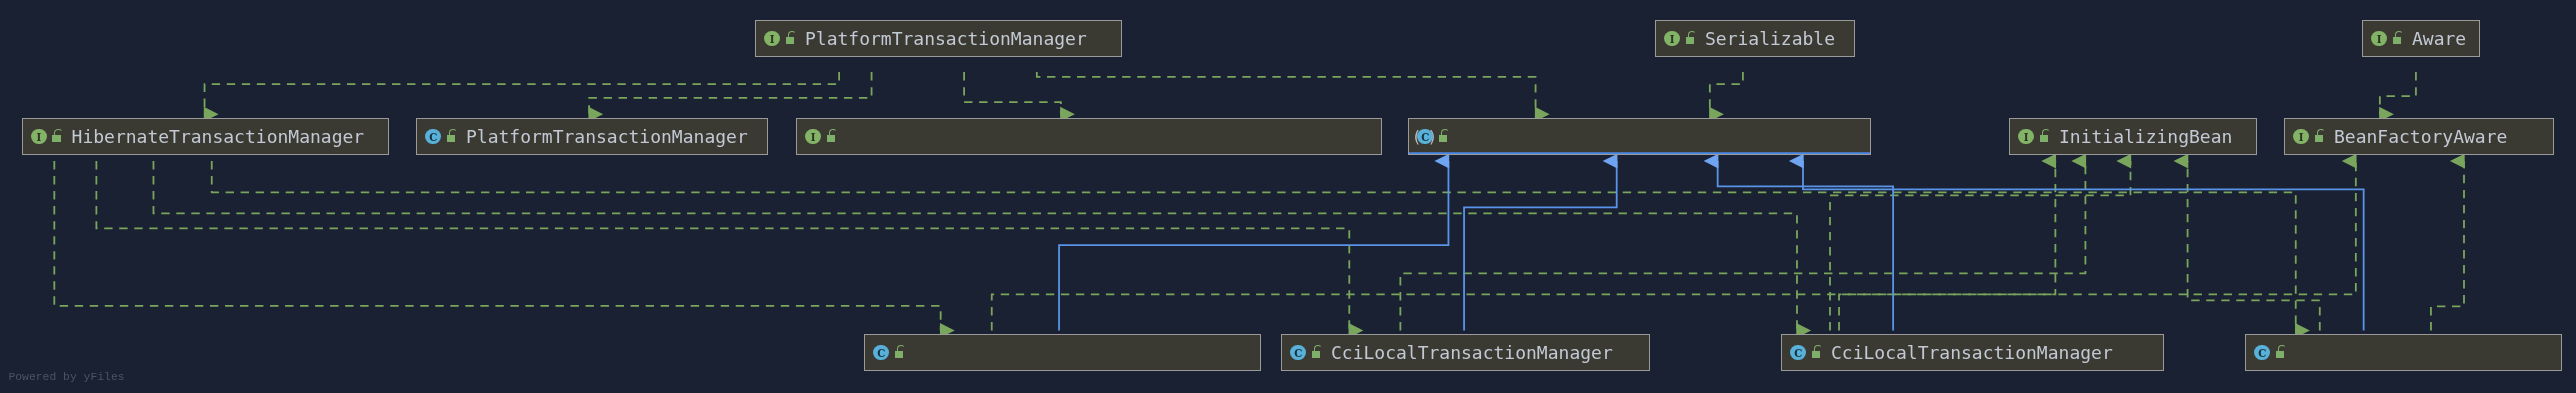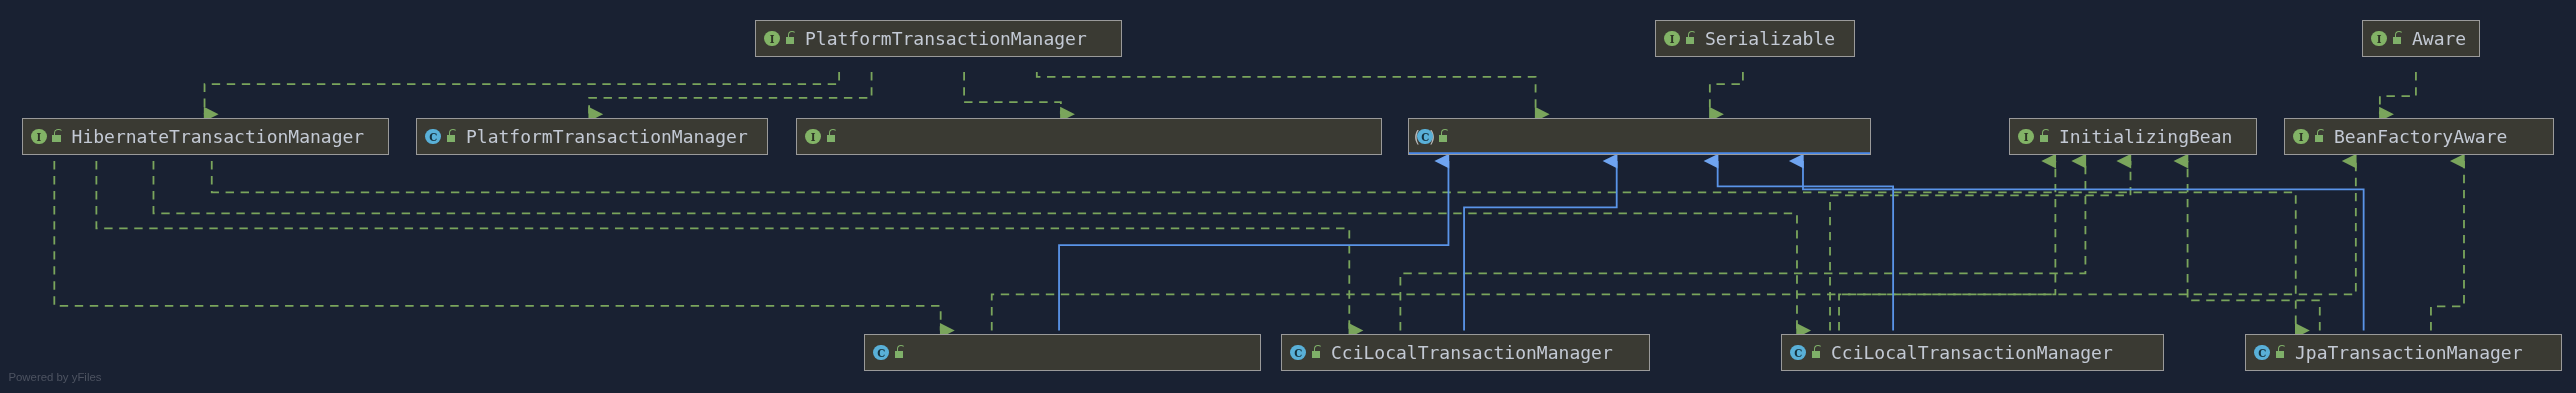--- a/index.html
+++ b/index.html
@@ -104,21 +104,21 @@
   .lock-icon .body {
     position: absolute;
     left: 1.2px; top: 6.6px;
     width: 8.4px; height: 7.2px;
     background: #7fb069;
   }
   #watermark {
     position: absolute;
     left: 8.4px;
     top: 371px;
-    font-family: Liberation Sans, sans-serif;
+    font-family: Liberation Mono, monospace;
     font-size: 11.4px;
     color: #4d5361;
   }
 </style>
 </head>
 <body>
 
 <div id="stage">
 
   <svg id="edges" viewBox="0 0 4286 654" width="2576" height="393">
@@ -277,19 +277,18 @@
         <span class="node-label">CciLocalTransactionManager</span>
       </div>
       <div class="node" style="left: 2245px; top: 334px; width: 317px;">
         <span class="kind-icon kind-class">
           <span class="disc">C</span>
         </span>
         <span class="lock-icon">
           <span class="shackle"></span>
           <span class="body"></span>
         </span>
-        <span class="node-label">JpaTransactionManager</span>
       </div>
     </div>
 
   <div id="watermark">Powered by yFiles</div>
 </div>
 
 
 </body></html>

